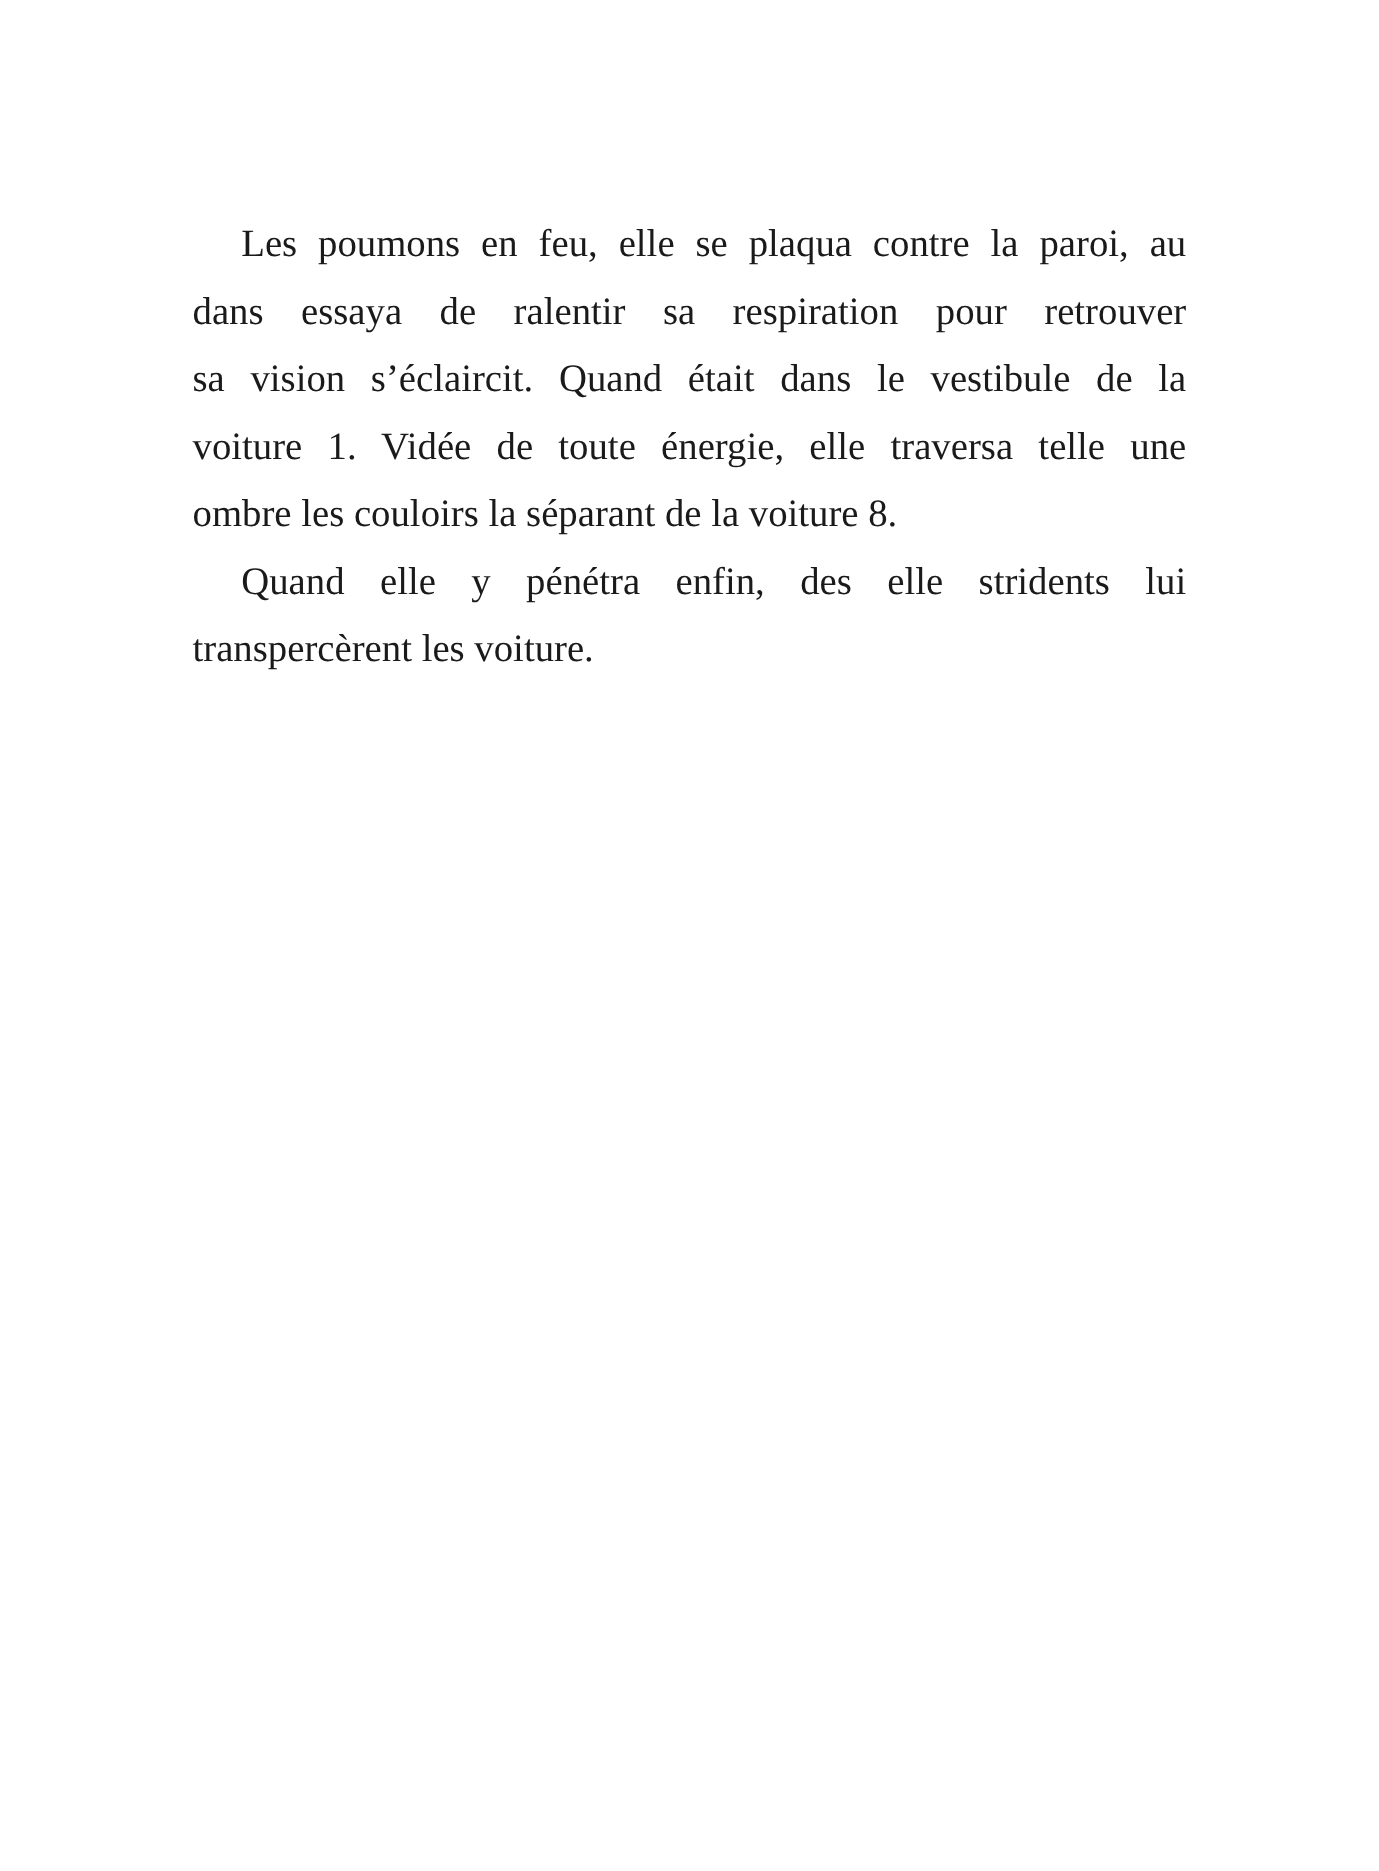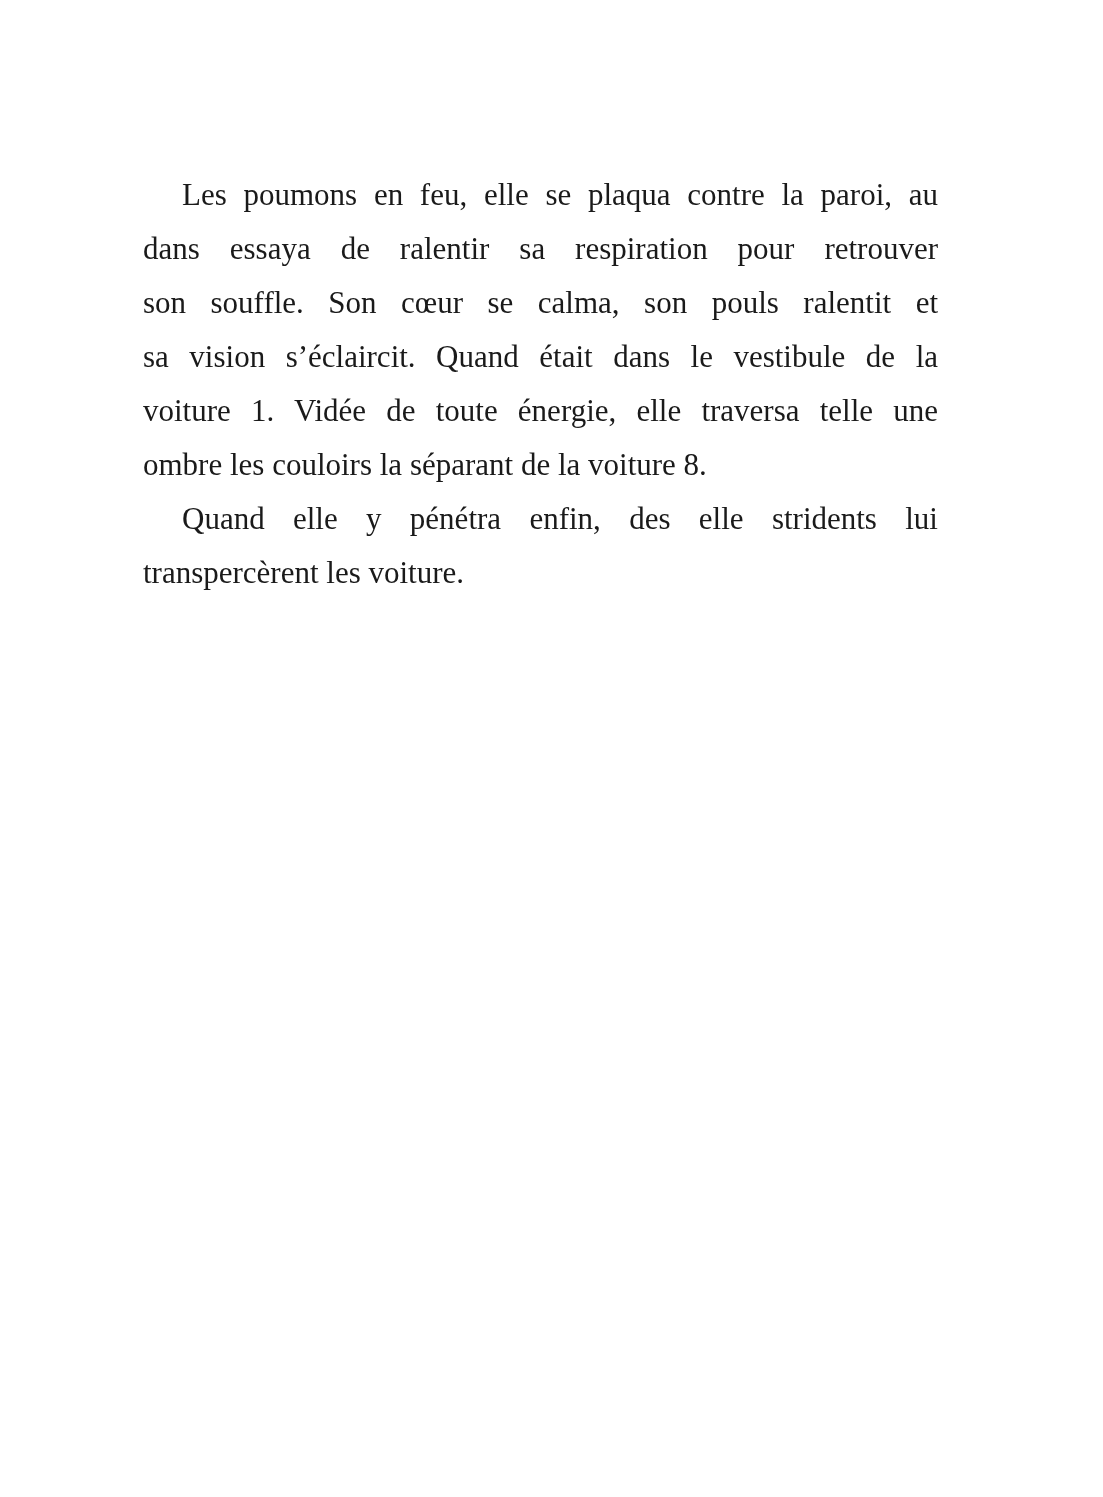--- a/index.html
+++ b/index.html
@@ -1,34 +1,33 @@
 <!DOCTYPE html>
 <html><head>
 <meta charset="utf-8">
 <style>
   html, body { margin:0; padding:0; background:#ffffff; }
   body { width:1103px; height:1497px; position:relative; overflow:hidden; }
   .page { position:absolute; left:0; top:0; width:1103px; height:1497px; background:#fff; }
-  .text { position:absolute; left:143px; top:168px; width:795px;
+  .text { position:absolute; left:154px; top:168px; width:795px;
           font-family:"Liberation Serif","DejaVu Serif",serif; font-size:31px;
           color:#1a1a1a; }
   .line { display:block; height:54px; line-height:54px; white-space:nowrap;
           text-align:justify; text-align-last:justify; }
   .line.last { text-align-last:left; }
   .line.indent { padding-left:39px; }
 </style>
 </head>
 <body>
 
 <div class="page">
   <div class="text">
     <div>
       <span class="line indent">Les poumons en feu, elle se plaqua contre la paroi, au</span>
       <span class="line">dans essaya de ralentir sa respiration pour retrouver</span>
-      <span class="line">son souffle. Son cœur se calma, son pouls ralentit et</span>
       <span class="line">sa vision s’éclaircit. Quand était dans le vestibule de la</span>
       <span class="line">voiture 1. Vidée de toute énergie, elle traversa telle une</span>
       <span class="line last">ombre les couloirs la séparant de la voiture 8.</span>
     </div>
     <div>
       <span class="line indent">Quand elle y pénétra enfin, des elle stridents lui</span>
       <span class="line last">transpercèrent les voiture.</span>
     </div>
   </div>
 </div>

